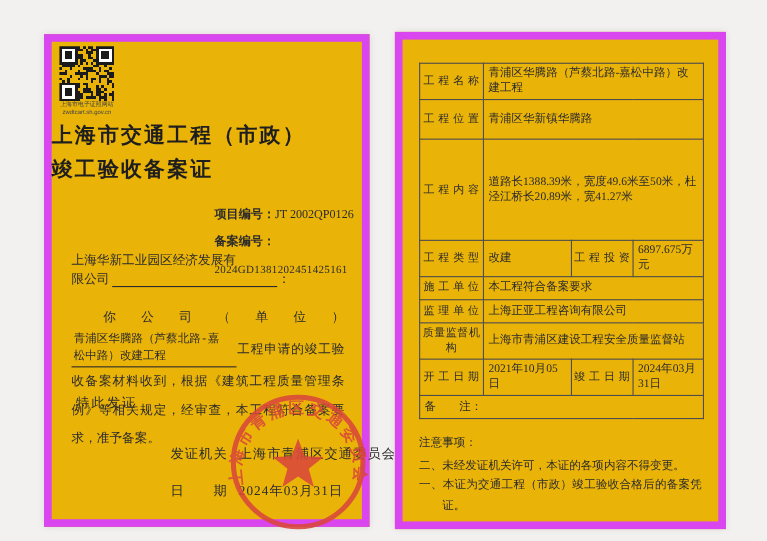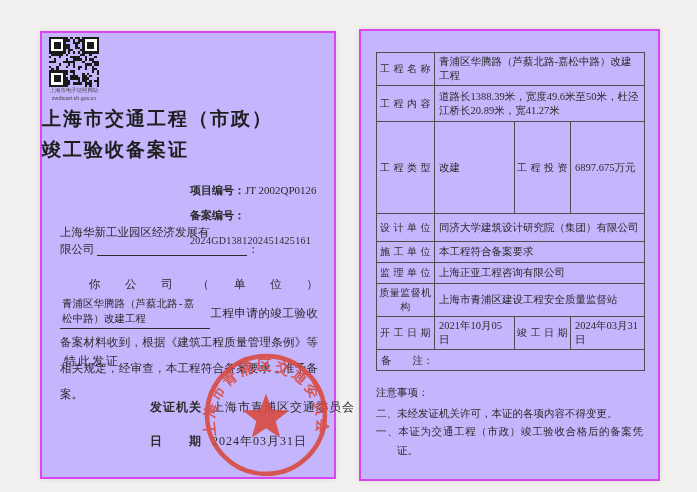--- a/index.html
+++ b/index.html
@@ -9,22 +9,22 @@
     font-family:"Liberation Serif","DejaVu Serif",serif;
     color:#2b2b2b;
     position:relative;
     overflow:hidden;
   }
   .stage { position:absolute; inset:0; }
 
   
   .page {
     position:absolute;
-    background:#c4b5fd;
-    border:2px solid #d946ef;
+    background:#eab308;
+    border:7px solid #d946ef;
     box-shadow:0 0 6px rgba(0,0,0,0.10);
   }
   .left-page  { left:40px;  top:31px; width:296px; height:448px; }
   .right-page { left:359px; top:29px; width:301px; height:452px; padding:21px 13px 0 15px; }
 
   
   .qr-block { position:absolute; left:3px; top:4px; width:58px; text-align:center; }
   .qr-block svg { display:block; margin:0 auto; }
   .qr-caption { font-size:6px; line-height:1.25; color:#444; font-family:"Liberation Sans",sans-serif; transform:scale(0.9); }
 
@@ -51,21 +51,21 @@
     display:inline-block; vertical-align:-5px;
     border-bottom:1px solid #2b2b2b;
     font-size:10.5px; line-height:15px; padding:0 2px 1px 2px;
     min-width:150px; text-align:left;font-family:Liberation Mono, monospace;
   }
   .issue-note { position:absolute; left:22px; top:320px; font-size:12px; letter-spacing:2px; }
 
   .issuer-line, .date-line { position:absolute; left:108px; font-size:12px; letter-spacing:1px; white-space:nowrap; }
   .issuer-line { top:366px; }
   .date-line   { top:400px; }
-  .line-label { font-weight:bold; margin-right:10px; }
+  .line-label { font-weight:normal; margin-right:10px; }
 
   .seal { position:absolute; left:158px; top:316px; width:132px; height:132px; opacity:0.88; pointer-events:none; }
 
   
   .project-table { border-collapse:collapse; width:100%; table-layout:fixed; }
   .project-table td {
     border:1px solid #4d4d4d;
     font-size:10.5px; line-height:14px;
     padding:2px 4px; vertical-align:middle;
     overflow:hidden;
@@ -296,32 +296,32 @@
           <col style="width:80px">
           <col style="width:56px">
           <col>
         </colgroup>
       <tbody>
           <tr>
             <td class="label">工 程 名 称</td>
             <td class="value" colspan="3">青浦区华腾路（芦蔡北路-嘉松中路）改建工程</td>
           </tr>
           <tr>
+            <td class="label">工 程 位 置</td>
+            <td class="value" colspan="3">青浦区华新镇华腾路</td>
+          </tr>
+          <tr>
             <td class="label">工 程 内 容</td>
             <td class="value" colspan="3">道路长1388.39米，宽度49.6米至50米，杜泾江桥长20.89米，宽41.27米</td>
           </tr>
           <tr>
             <td class="label">工 程 类 型</td>
             <td class="value">改建</td>
             <td class="label">工 程 投 资</td>
             <td class="value">6897.675万元</td>
-          </tr>
-          <tr>
-            <td class="label">设 计 单 位</td>
-            <td class="value" colspan="3">同济大学建筑设计研究院（集团）有限公司</td>
           </tr>
           <tr>
             <td class="label">施 工 单 位</td>
             <td class="value" colspan="3">本工程符合备案要求</td>
           </tr>
           <tr>
             <td class="label">监 理 单 位</td>
             <td class="value" colspan="3">上海正亚工程咨询有限公司</td>
           </tr>
           <tr>

